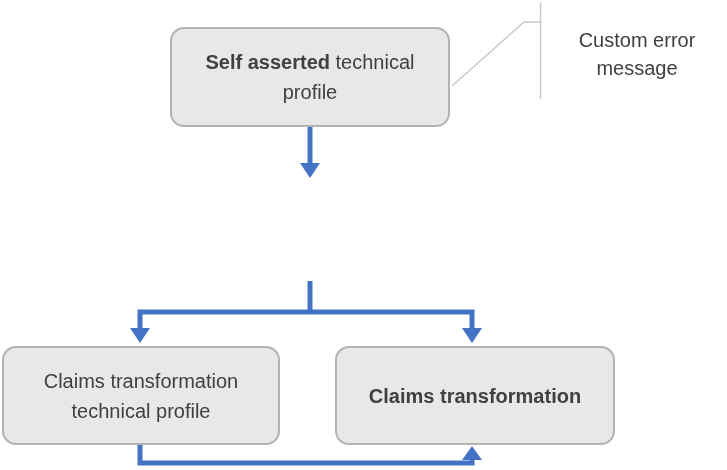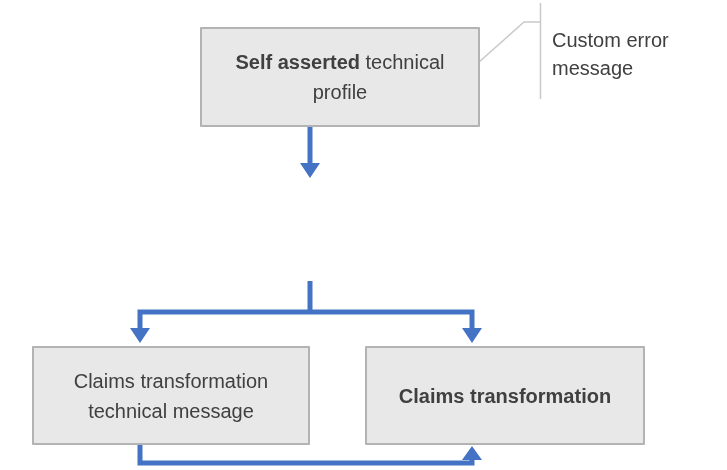--- a/index.html
+++ b/index.html
@@ -19,36 +19,35 @@
   #stage{position:relative;width:727px;height:470px;}
   #connectors{position:absolute;left:0;top:0;width:727px;height:470px;}
   .arrow-line{stroke:var(--accent);stroke-width:5;fill:none;}
   .arrow-head{fill:var(--accent);stroke:none;}
   .callout-line{stroke:var(--callout-line);stroke-width:1.5;fill:none;}
   .box{
     position:absolute;
     box-sizing:border-box;
     background:var(--box-fill);
     border:2px solid var(--box-border);
-    border-radius:1px;
+    border-radius:14px;
     display:flex;align-items:center;justify-content:center;
     text-align:center;
     color:var(--text);
     font-size:20px;line-height:30px;
     padding:0 20px;
-    margin-left:30px;
   }
   .box .b{font-weight:bold;}
   #box-self-asserted{left:170px;top:27px;width:280px;height:100px;}
   #box-validation{left:170px;top:180px;width:280px;height:101px;}
   #box-claims-tp{left:2px;top:346px;width:278px;height:99px;}
   #box-claims{left:335px;top:346px;width:280px;height:99px;}
   #callout-text{
     position:absolute;left:552px;top:26px;width:170px;
-    text-align:left;color:var(--text);
+    text-align:center;color:var(--text);
     font-size:20px;line-height:28px;
   }
 </style>
 </head>
 <body>
 
 <div id="stage">
 
   <svg id="connectors" viewBox="0 0 727 470" xmlns="http://www.w3.org/2000/svg">
 
@@ -77,21 +76,21 @@
 
   <div class="box" id="box-self-asserted">
     <div>
       <span class="b">Self asserted</span><span> technical profile</span>
     </div>
   </div>
 
 
   <div class="box" id="box-claims-tp">
     <div>
-      <span class="b"></span><span>Claims transformation technical message</span>
+      <span class="b"></span><span>Claims transformation technical profile</span>
     </div>
   </div>
 
   <div class="box" id="box-claims">
     <div>
       <span class="b">Claims transformation</span><span></span>
     </div>
   </div>
 
   <div id="callout-text">Custom error message</div>

